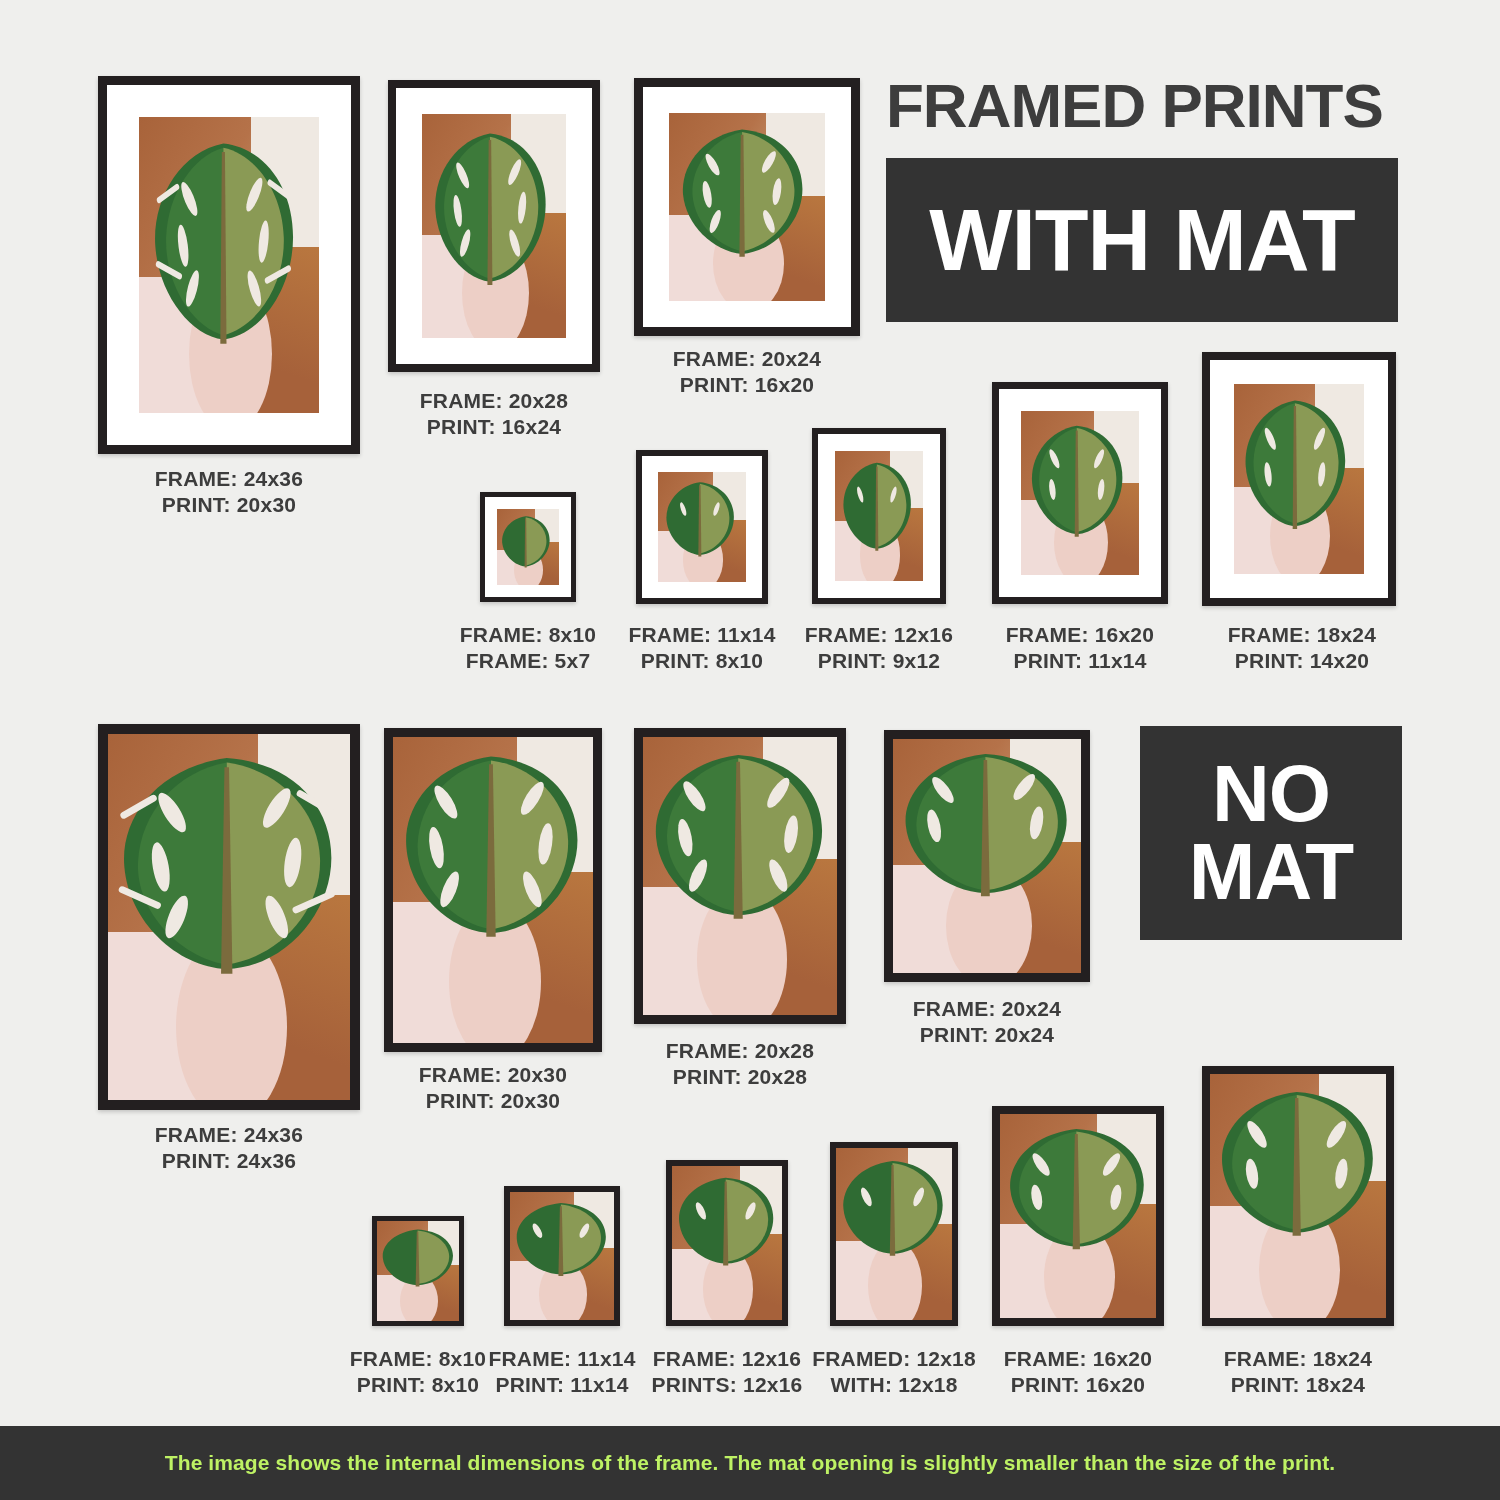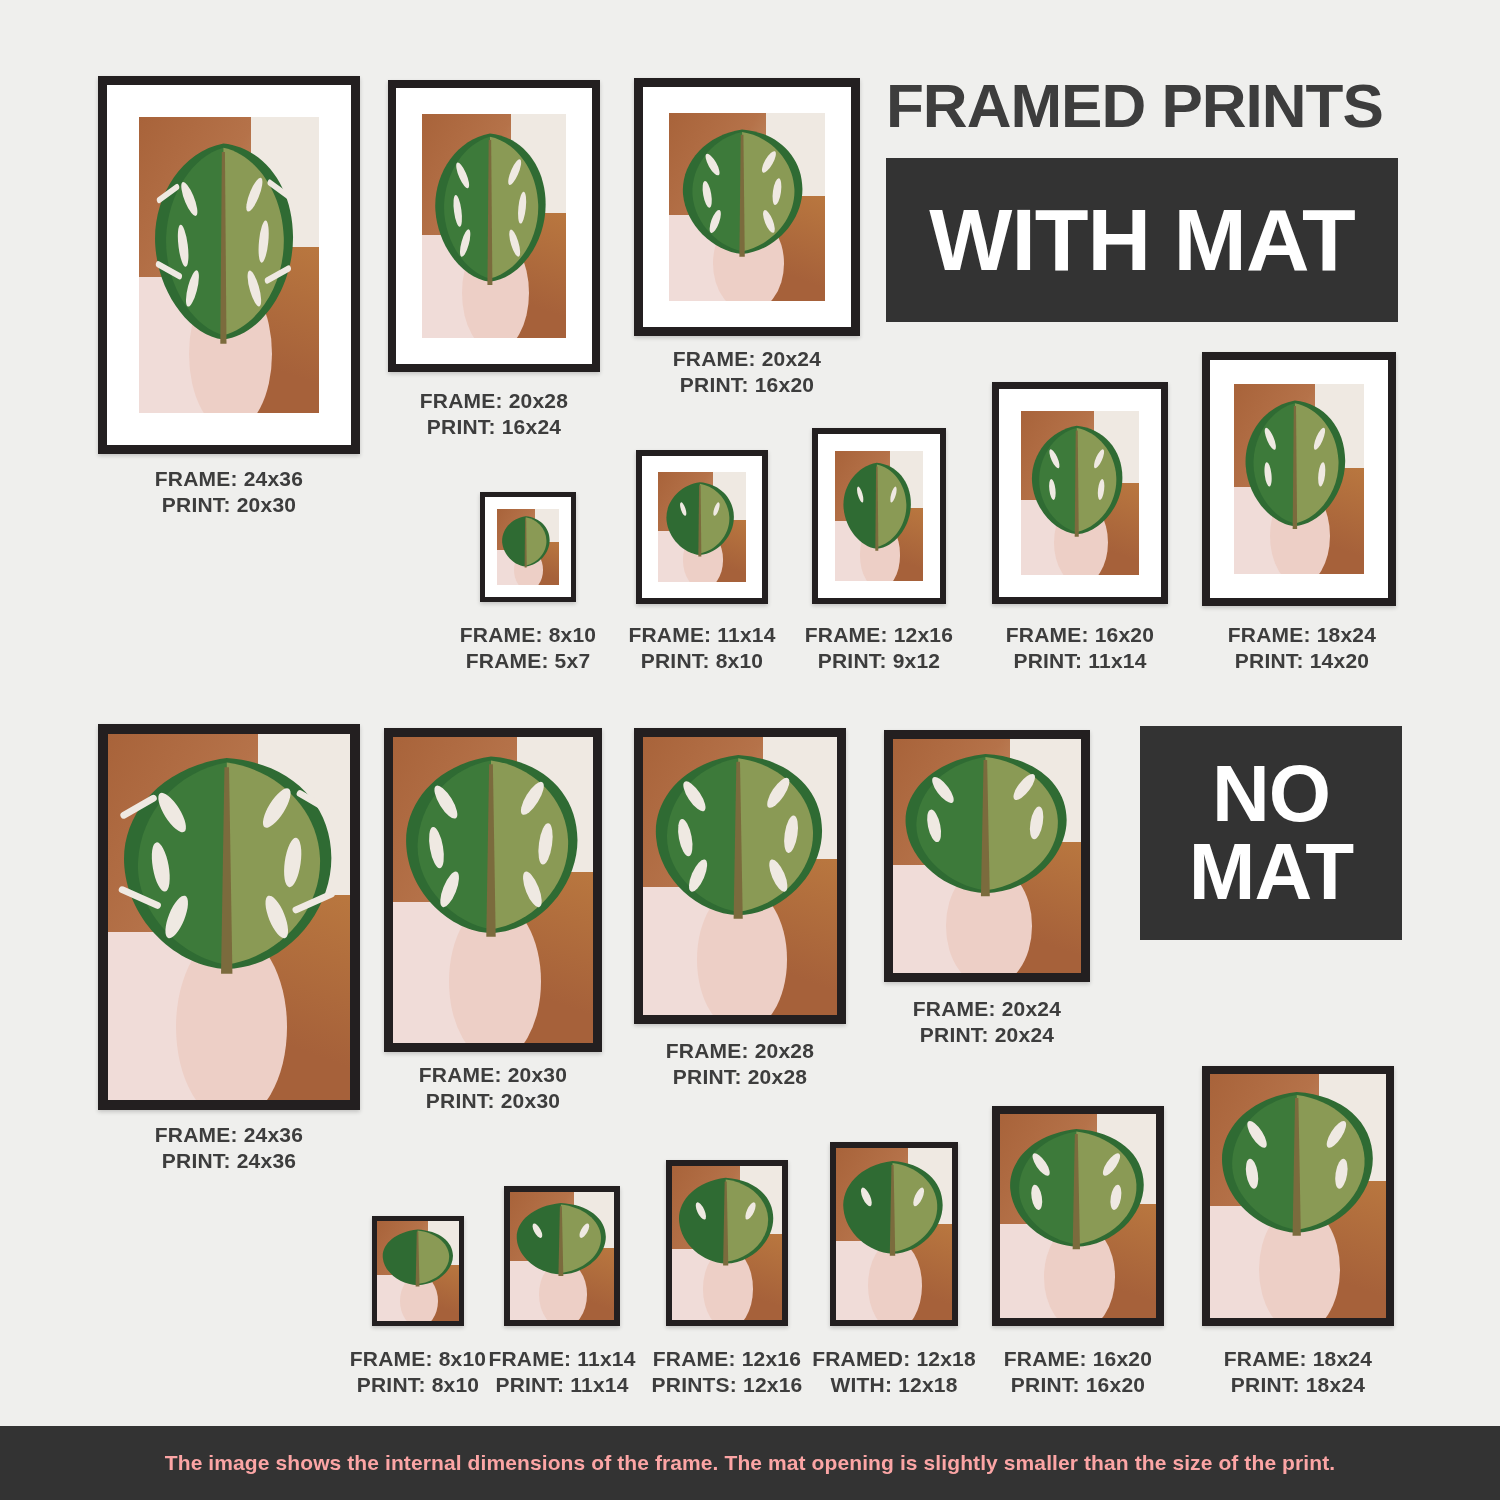--- a/index.html
+++ b/index.html
@@ -87,21 +87,21 @@
   }
   .head-band.two-line{
     flex-direction:column;
     line-height:.98;
   }
 
   
   .footer{
     position:absolute;left:0;bottom:0;width:1500px;height:74px;
     background:#333333;
-    color:#fca5a5;
+    color:#bef264;
     display:flex;align-items:center;justify-content:center;
     font-size:21px;font-weight:bold;
     letter-spacing:.1px;
   }
 </style>
 </head>
 <body>
 
 <div class="stage">
 

